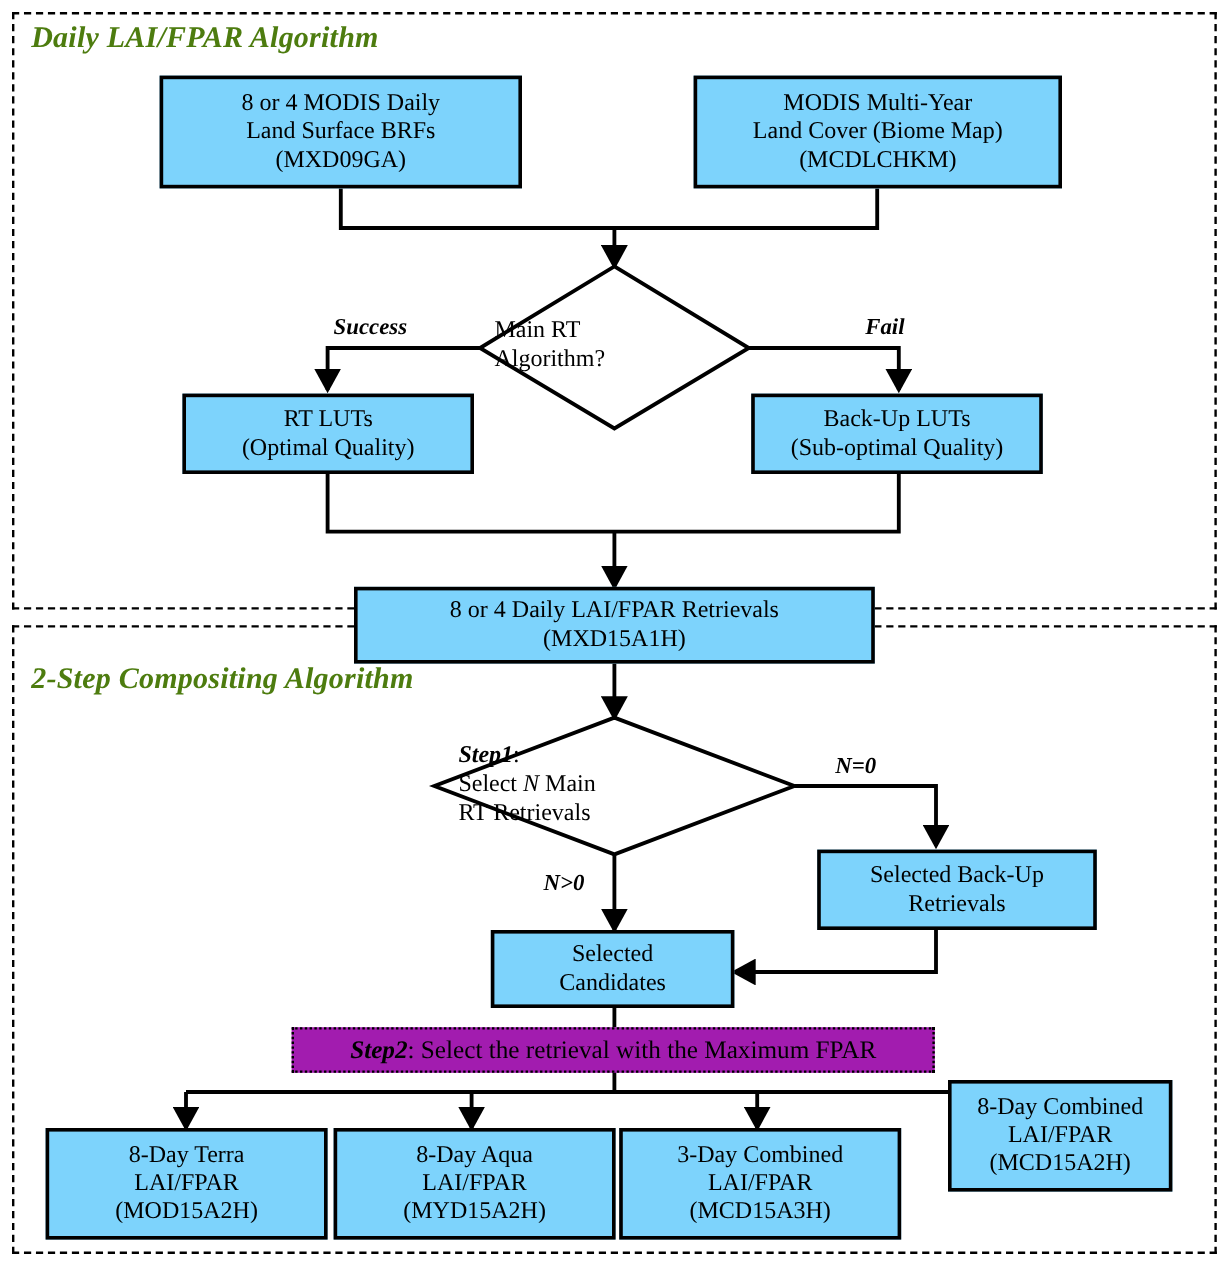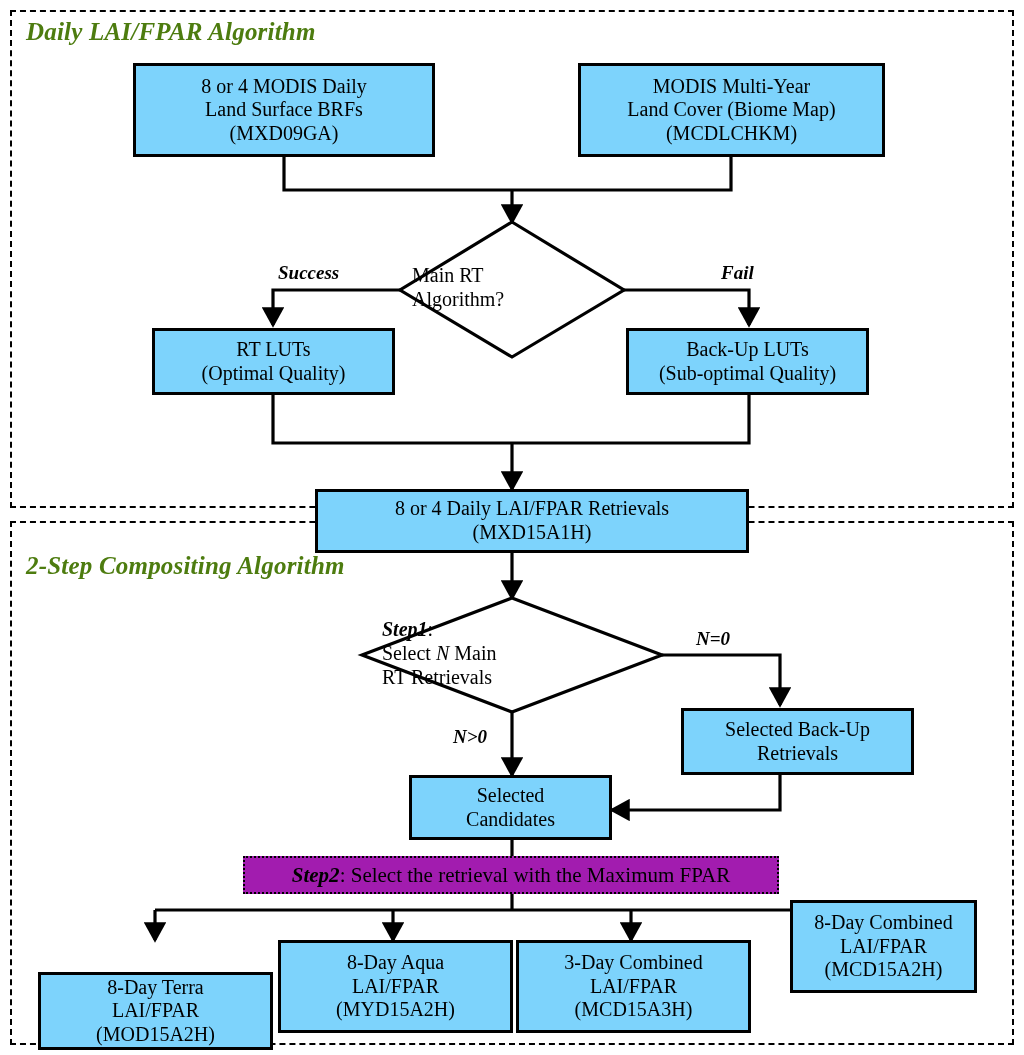--- a/index.html
+++ b/index.html
@@ -175,21 +175,21 @@
     </span>
   </div>
 
   <div class="node" style="left:626px; top:328px; width:243px; height:67px;">
     <span class="txt">
       <span>Back-Up LUTs</span><br>
       <span>(Sub-optimal Quality)</span>
     </span>
   </div>
 
-  <div class="node" style="left:295px; top:489px; width:434px; height:64px;margin-left:20px;">
+  <div class="node" style="left:295px; top:489px; width:434px; height:64px;">
     <span class="txt">
       <span>8 or 4 Daily LAI/FPAR Retrievals</span><br>
       <span>(MXD15A1H)</span>
     </span>
   </div>
 
   <div class="node" style="left:681px; top:708px; width:233px; height:67px;">
     <span class="txt">
       <span>Selected Back-Up</span><br>
       <span>Retrievals</span>
@@ -205,21 +205,21 @@
 
   <div class="dotted-bar" style="left:243px; top:856px; width:536px; height:38px;">
     <span><b>Step2</b><span>: Select the retrieval with the Maximum FPAR</span></span>
   </div>
 
   <div class="edge-label" style="left:278px; top:262px;">Success</div>
   <div class="edge-label" style="left:697px; top:262px;margin-left:24px;">Fail</div>
   <div class="edge-label" style="left:696px; top:628px;">N=0</div>
   <div class="edge-label" style="left:453px; top:726px;">N&gt;0</div>
 
-  <div class="node" style="left:38px; top:972px; width:235px; height:78px;">
+  <div class="node" style="left:38px; top:940px; width:235px; height:93px;">
     <span class="txt">
       <span>8-Day Terra</span><br>
       <span>LAI/FPAR</span><br>
       <span>(MOD15A2H)</span>
     </span>
   </div>
 
   <div class="node" style="left:278px; top:940px; width:235px; height:93px;">
     <span class="txt">
       <span>8-Day Aqua</span><br>

